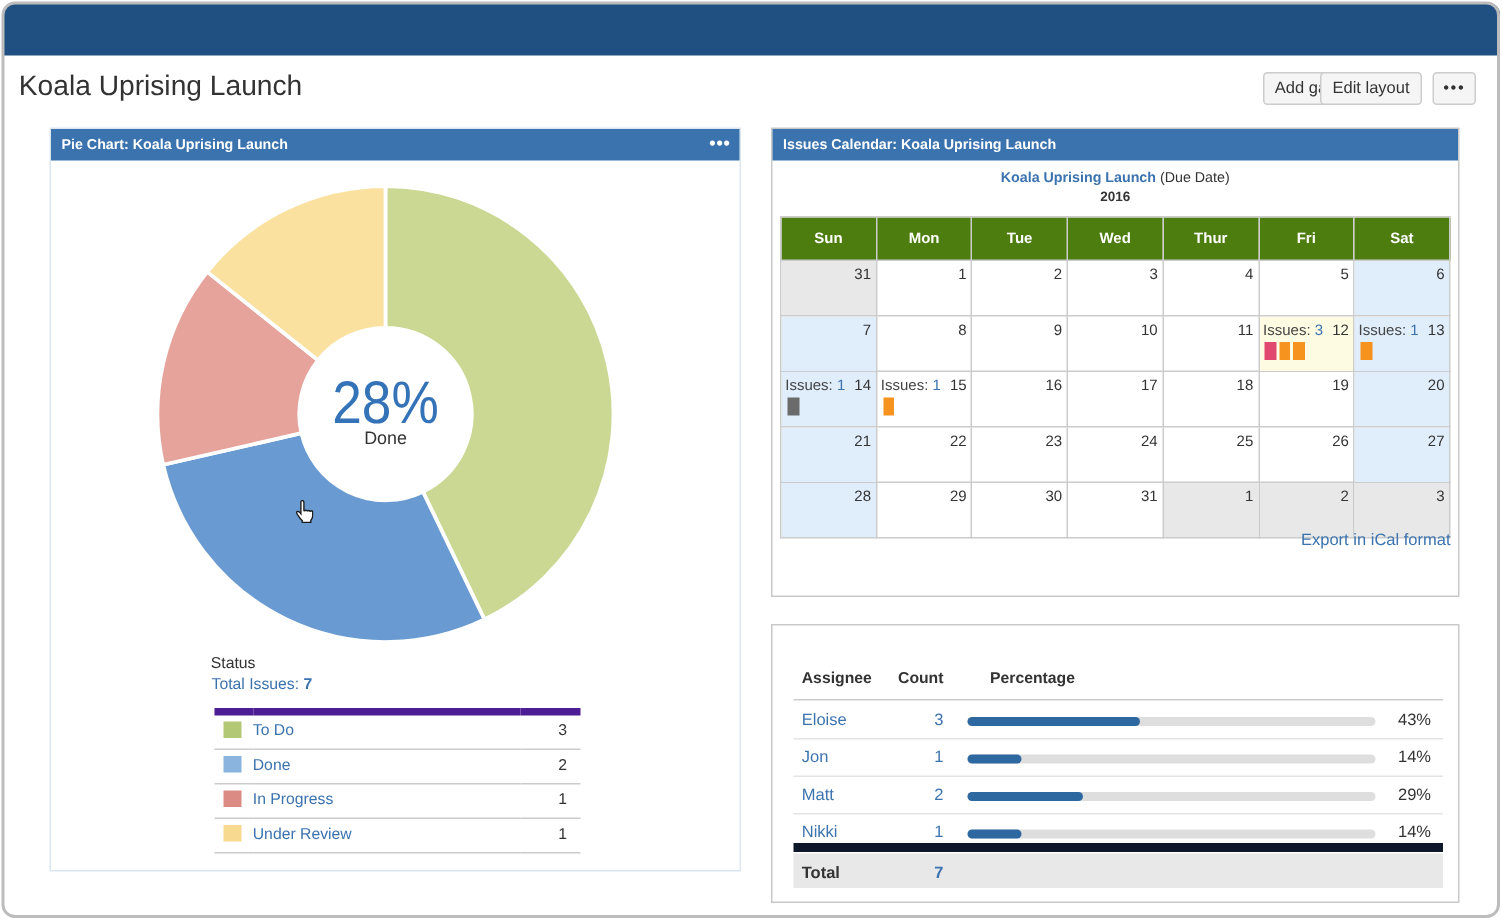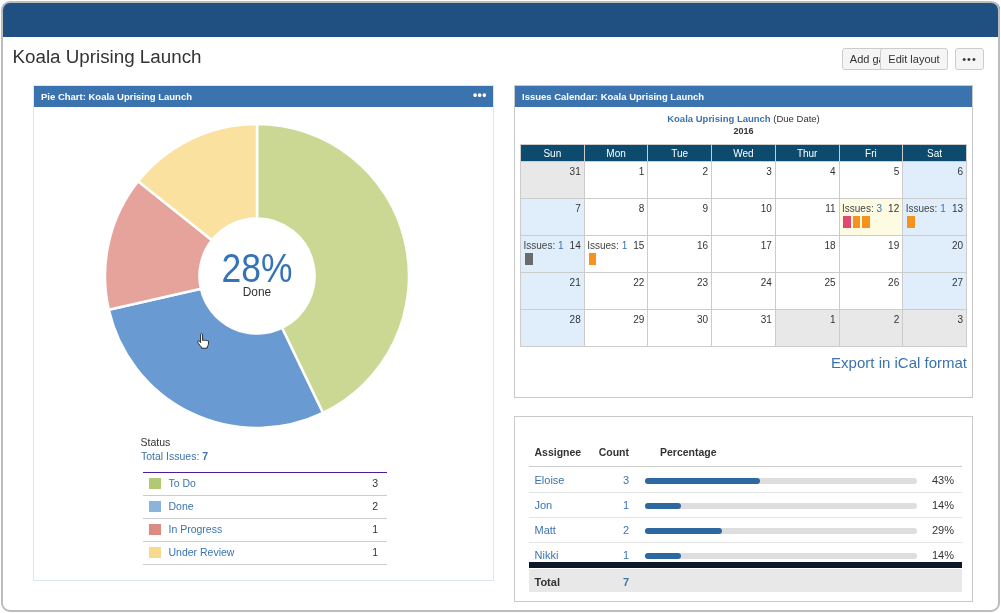--- a/index.html
+++ b/index.html
@@ -200,21 +200,21 @@
           </td>
           <td class="om">
             <div class="dn">2</div>
           </td>
           <td class="om">
             <div class="dn">3</div>
           </td>
       </tr>
     </tbody>
     </table>
-    <div style="position:absolute;right:5px;top:268px;font-size:15px;" class="lnk">Export in iCal format</div>
+    <div style="position:absolute;right:5px;top:268px;font-size:11px;" class="lnk">Export in iCal format</div>
   </div>
 
   <div class="gadget" style="left:514px;top:416px;width:459px;height:186px;border:1px solid #c9c9c9;">
     <div class="strow" style="top:29px;height:20.5px;font-weight:bold;color:#333;border-bottom:1px solid #ccc;font-size:10.5px;">
       <span class="c1">Assignee</span>
       <span class="c2" style="color:#333;">Count</span>
       <span class="c3" style="color:#333;">Percentage</span>
     </div>
     <div class="strow" style="top:57px;height:19px;border-bottom:1px solid #e4e4e4;">
       <span class="c1 lnk">Eloise</span>
@@ -249,23 +249,23 @@
       <span class="pct">14%</span>
     </div>
     <div class="strow" style="top:152px;height:23px;background:#e8e8e8;">
       <span class="c1" style="font-weight:bold;color:#333;top:6.5px;">Total</span>
       <span class="c2" style="font-weight:bold;top:6.5px;">7</span>
     </div>
   </div>
 <style>
 .lsq { display:inline-block; width:12px; height:11px; margin-left:5.8px; vertical-align:-2px; }
 #leg tr td { border-bottom:1px solid #ccc; padding-top:4px; padding-bottom:6px; }
-#leg tr:first-child td { border-top:1px solid #4c1d95;margin-top:45px; }
+#leg tr:first-child td { border-top:5px solid #4c1d95;margin-top:45px; }
 #leg td.cnt { text-align:right; color:#333; padding-right:9px; }
-.calhead th { background:#0c4a6e; color:#fff; font-weight:normal; font-size:10px; height:17px; border:1px solid #ccc; padding:0; }
+.calhead th { background:#4d7c0f; color:#fff; font-weight:bold; font-size:10px; height:29px; border:1px solid #ccc; padding:0; }
 #cal td { border:1px solid #ccc; height:37px; vertical-align:top; position:relative; padding:0; }
 #cal td.we { background:#e0eefc; }
 #cal td.om { background:#e8e8e8; }
 #cal td.iy { background:#fdfce3; }
 .dn { position:absolute; top:4px; right:3px; font-size:10px;margin-left:31px; }
 .il { position:absolute; top:4px; left:2.5px; font-size:10px; color:#444;text-align:right; }
 .il a { color:#3b73af; }
 .sq { position:absolute; top:16.5px; width:7.6px; height:12px; }
 .strow { position:absolute; left:14px; width:432.5px; font-size:11px; color:#333; }
 .strow .c1 { position:absolute; left:5.5px; top:0; }

